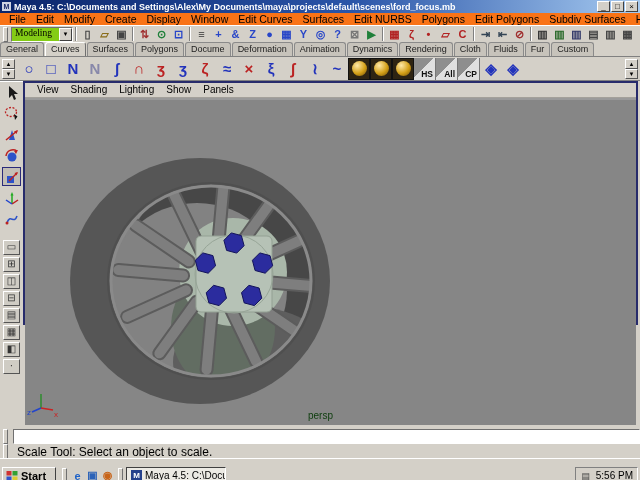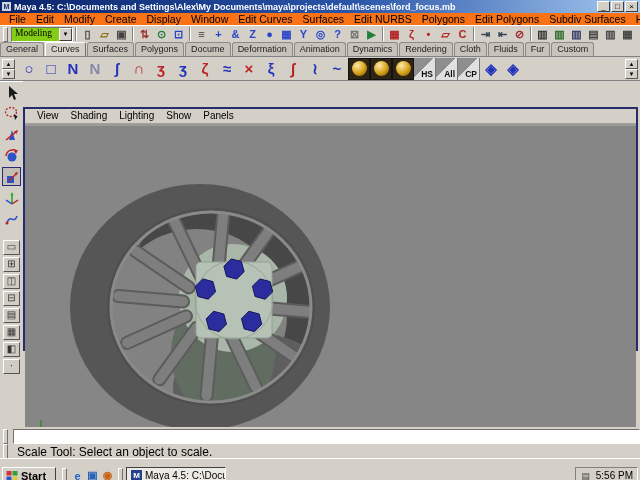--- a/index.html
+++ b/index.html
@@ -53,21 +53,21 @@
   
   .toolbox{position:absolute;left:0;top:81px;width:23px;height:346px;background:#d4d0c8;
            display:flex;flex-direction:column;align-items:center;border-top:1px solid #fff;box-sizing:border-box;}
   .tool{width:19px;height:19px;margin:1px 0;display:flex;align-items:center;justify-content:center;box-sizing:border-box;}
   .tool.active{border:1px solid #2a2a7a;background:#c2beb6;}
   .toolgap{height:10px;}
   .lay{width:17px;height:15px;margin:1px 0;background:#cfccc4;border:1px solid;box-sizing:border-box;
        border-color:#fff #555 #555 #fff;font-size:10px;line-height:12px;text-align:center;color:#333;}
   
   .viewport{position:absolute;left:23px;top:81px;width:615px;height:244px;box-sizing:border-box;
-            border:2px solid #272b6b;background:#d4d0c8;margin-top:26px;}
+            border:2px solid #272b6b;background:#d4d0c8;}
   .panelmenus{height:14px;display:flex;font-size:10px;padding-left:6px;border-bottom:1px solid #a3a09a;
               background:#d4d0c8;}
   .pmitem{padding:0 6px;line-height:14px;}
   .canvas{position:relative;width:611px;height:327px;background:#868686;overflow:hidden;}
   #scene{position:absolute;left:0;top:0;}
   
   .cmdline{top:427px;height:18px;display:flex;align-items:center;background:#d4d0c8;}
   .cmdinput{margin-left:2px;width:622px;height:13px;border:1px solid;border-color:#707070 #fff #fff #707070;
             background:#fff;font-size:10px;padding:0 2px;font-family:"Liberation Sans",sans-serif;}
   .helpline{top:445px;height:13px;display:flex;align-items:center;font-size:12px;background:#d4d0c8;}

